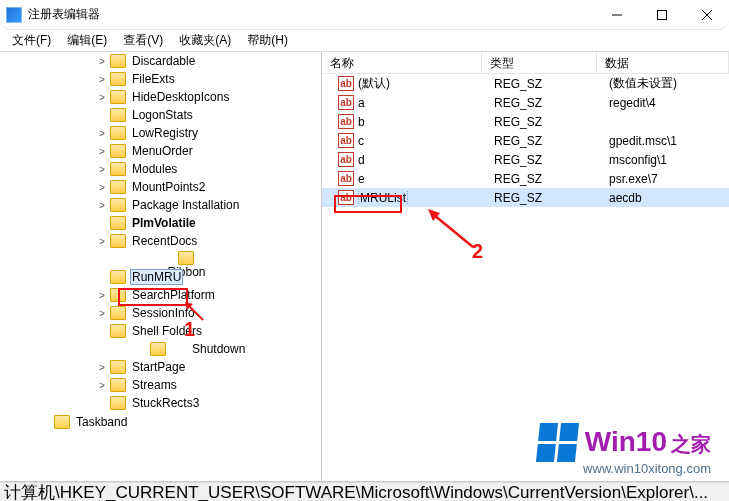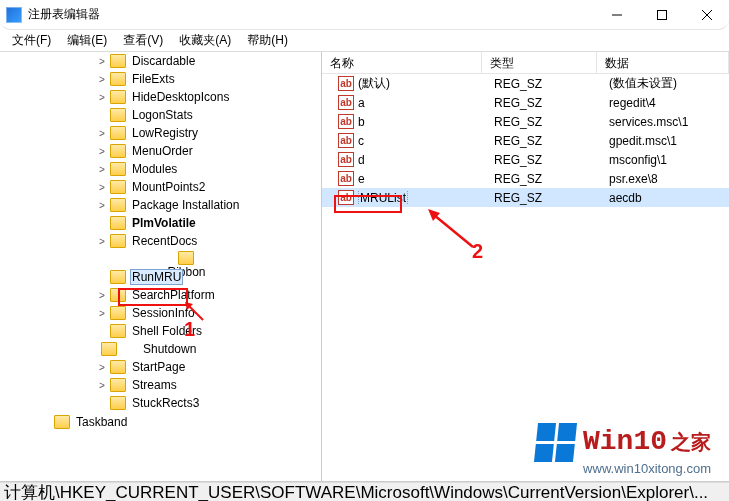--- a/index.html
+++ b/index.html
@@ -165,21 +165,21 @@
     pointer-events: none;
   }
   .watermark .brand {
     display: flex; align-items: center; justify-content: flex-end; gap: 8px;
   }
   .watermark .winlogo {
     display: grid; grid-template-columns: 18px 18px; grid-template-rows: 18px 18px; gap: 3px;
     transform: skewX(-6deg);
   }
   .watermark .winlogo div { background: #0a78d6; }
-  .watermark .txt1 { font-size: 28px; font-weight: 600; color: #b91c1c; font-family: Liberation Mono, monospace;}
+  .watermark .txt1 { font-size: 28px; font-weight: 600; color: #a21caf; font-family: Liberation Sans, sans-serif;}
   .watermark .txt1 .zhi { font-size: 20px; margin-left: 4px; }
   .watermark .url { font-size: 13px; color: #4e6f8e; font-family: "Segoe UI", sans-serif; }
 </style>
 </head>
 <body>
 
 <div class="titlebar">
   <span class="app-icon"></span>
   <span class="title">注册表编辑器</span>
   <div class="win-controls">
@@ -285,21 +285,21 @@
       <div class="tree-row" style="padding-left: 96px;">
         <span class="exp">&gt;</span>
         <span class="folder"></span>
         <span class="label">SessionInfo</span>
       </div>
       <div class="tree-row" style="padding-left: 96px;">
         <span class="exp"></span>
         <span class="folder"></span>
         <span class="label">Shell Folders</span>
       </div>
-      <div class="tree-row" style="padding-left: 67px; gap: 20px;">
+      <div class="tree-row" style="padding-left: 116px; gap: 20px;">
         <span class="exp"></span>
         <span class="folder"></span>
         <span class="label">Shutdown</span>
       </div>
       <div class="tree-row" style="padding-left: 96px;">
         <span class="exp">&gt;</span>
         <span class="folder"></span>
         <span class="label">StartPage</span>
       </div>
       <div class="tree-row" style="padding-left: 96px;">
@@ -334,39 +334,38 @@
         <div class="list-row">
           <span class="icon">ab</span>
           <div class="cell rname"><span>a</span></div>
           <div class="cell rtype">REG_SZ</div>
           <div class="cell rdata">regedit\4</div>
         </div>
         <div class="list-row">
           <span class="icon">ab</span>
           <div class="cell rname"><span>b</span></div>
           <div class="cell rtype">REG_SZ</div>
-          <div class="cell rdata">services.msc\1</div>
         </div>
         <div class="list-row">
           <span class="icon">ab</span>
           <div class="cell rname"><span>c</span></div>
           <div class="cell rtype">REG_SZ</div>
           <div class="cell rdata">gpedit.msc\1</div>
         </div>
         <div class="list-row">
           <span class="icon">ab</span>
           <div class="cell rname"><span>d</span></div>
           <div class="cell rtype">REG_SZ</div>
           <div class="cell rdata">msconfig\1</div>
         </div>
         <div class="list-row">
           <span class="icon">ab</span>
           <div class="cell rname"><span>e</span></div>
           <div class="cell rtype">REG_SZ</div>
-          <div class="cell rdata">psr.exe\8</div>
+          <div class="cell rdata">psr.exe\7</div>
         </div>
         <div class="list-row selected">
           <span class="icon">ab</span>
           <div class="cell rname"><span>MRUList</span></div>
           <div class="cell rtype">REG_SZ</div>
           <div class="cell rdata">aecdb</div>
         </div>
       </div>
   </div>
 </div>

